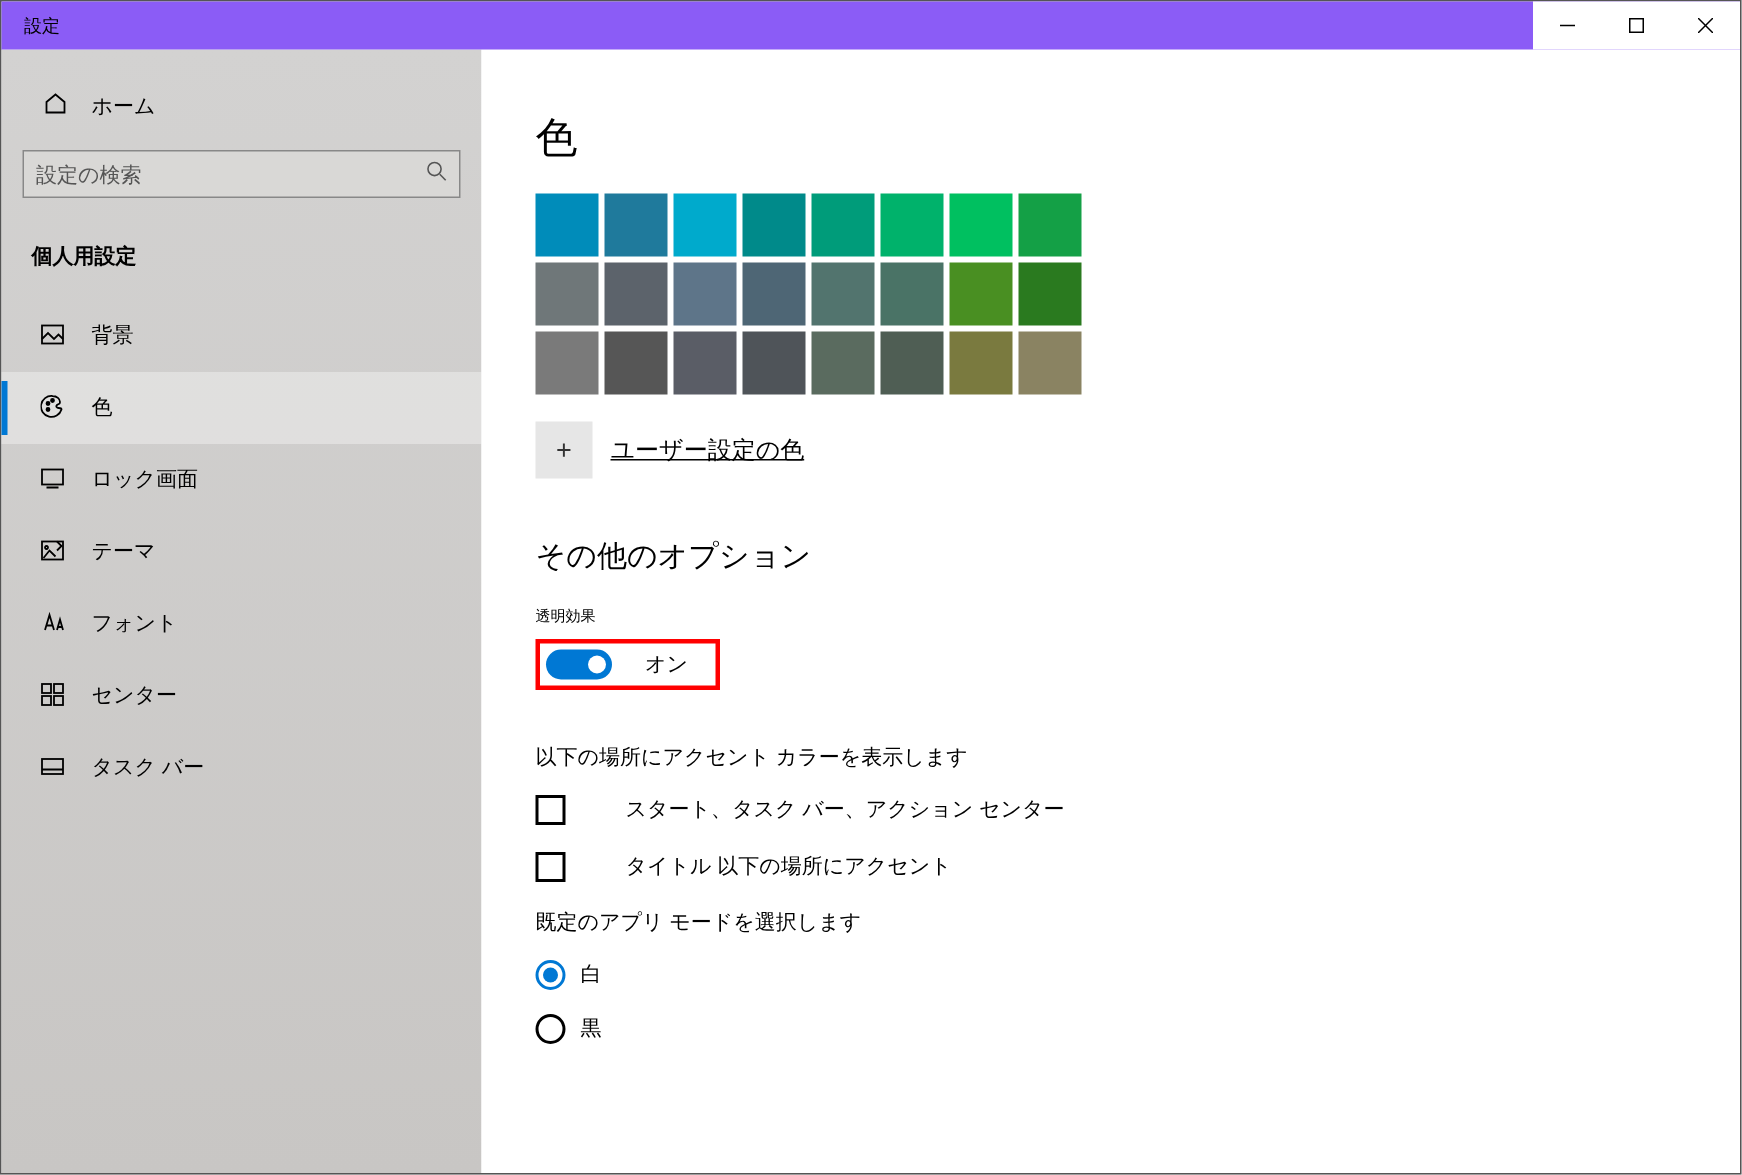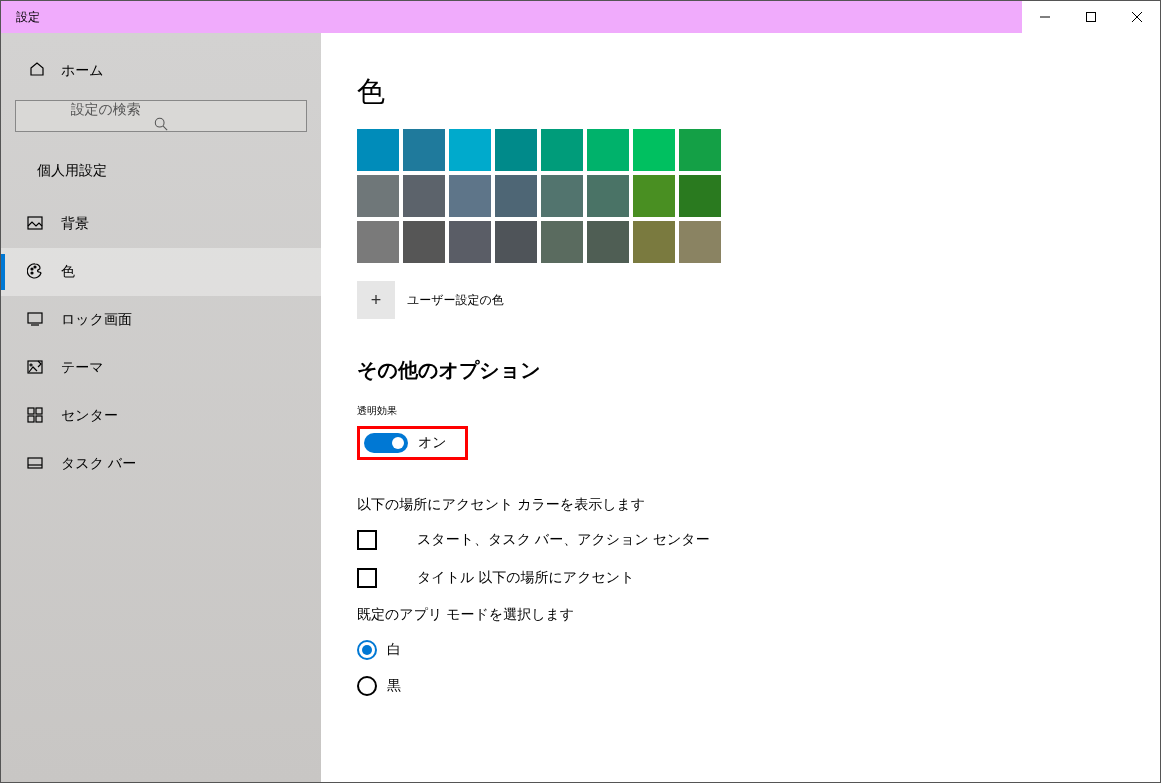--- a/index.html
+++ b/index.html
@@ -7,21 +7,21 @@
   .window {
     width: 1161px; height: 783px;
     background: #fff;
     position: relative;
     border: 1px solid #555;
     display: flex;
     flex-direction: column;
   }
   .titlebar {
     height: 32px;
-    background: #f0abfc;
+    background: #8b5cf6;
     display: flex;
     align-items: center;
     position: absolute;
     top: 0; left: 0; right: 0;
     z-index: 10;
   }
   .titlebar-title {
     font-size: 12px;
     color: #000;
     padding-left: 15px;
@@ -67,33 +67,32 @@
   .sidebar-home svg { width: 16px; height: 16px; }
   .search-box {
     margin: 10px 14px 20px 14px;
     height: 32px;
     border: 1px solid #888;
     background: #d9d8d6;
     display: flex;
     align-items: center;
     padding: 0 8px;
     position: relative;
-    flex-direction: column;
   }
   .search-input {
     border: none; background: transparent;
     flex: 1; font-size: 14px; color: #555;
     outline: none;
   }
   .search-input::placeholder { color: #555; }
   .search-icon { color: #555; }
   .category-header {
     font-size: 14px;
-    font-weight: 400;
-    padding: 10px 20px 20px 36px;
+    font-weight: 700;
+    padding: 10px 20px 20px 20px;
     color: #000;
   }
   .nav-item {
     display: flex;
     align-items: center;
     height: 48px;
     padding-left: 26px;
     gap: 18px;
     font-size: 14px;
     color: #000;
@@ -129,31 +128,32 @@
   .custom-color {
     display: flex; align-items: center; gap: 12px;
     cursor: pointer; margin-bottom: 38px;
   }
   .plus-box {
     width: 38px; height: 38px;
     background: #e6e6e6;
     display: flex; align-items: center; justify-content: center;
     font-size: 18px; color: #333;
   }
-  .custom-color-label { font-size: 12px; }
+  .custom-color-label { font-size: 16px; text-decoration: underline; }
   .section-header {
-    font-size: 20px; font-weight: 700; margin-bottom: 20px;
+    font-size: 20px; font-weight: 400; margin-bottom: 20px;
   }
   .option-label { font-size: 10px; margin-bottom: 8px; }
   .toggle-highlight {
     border: 3px solid #ff0000;
     display: inline-flex;
     align-items: center;
     padding: 4px 18px 4px 4px;
     margin-bottom: 28px;
+    gap: 12px;
   }
   .toggle {
     width: 44px; height: 20px;
     border-radius: 10px;
     background: #0078d4;
     position: relative;
     margin-right: 10px;
     cursor: pointer;
   }
   .toggle-thumb {
@@ -266,20 +266,27 @@
             </svg></span>
         <span>ロック画面</span>
       </div>
       <div class="nav-item">
         <span><svg viewBox="0 0 16 16" fill="none" stroke="currentColor" stroke-width="1.2">
               <rect x="1" y="2" width="14" height="12"></rect>
               <path d="M2 13 L6 8 L10 12 M4 5 a1 1 0 1 0 0.01 0"></path>
               <path d="M11 2 L14 5 L11 8"></path>
             </svg></span>
         <span>テーマ</span>
+      </div>
+      <div class="nav-item">
+        <span><svg viewBox="0 0 16 16" fill="none" stroke="currentColor" stroke-width="1.2">
+              <path d="M3 13 L6 3 L9 13 M4 10 H8"></path>
+              <path d="M11 13 L13 6 L15 13 M11.5 11 H14.5"></path>
+            </svg></span>
+        <span>フォント</span>
       </div>
       <div class="nav-item">
         <span><svg viewBox="0 0 16 16" fill="none" stroke="currentColor" stroke-width="1.2">
               <rect x="1" y="1" width="6" height="6"></rect>
               <rect x="9" y="1" width="6" height="6"></rect>
               <rect x="1" y="9" width="6" height="6"></rect>
               <rect x="9" y="9" width="6" height="6"></rect>
             </svg></span>
         <span>センター</span>
       </div>

